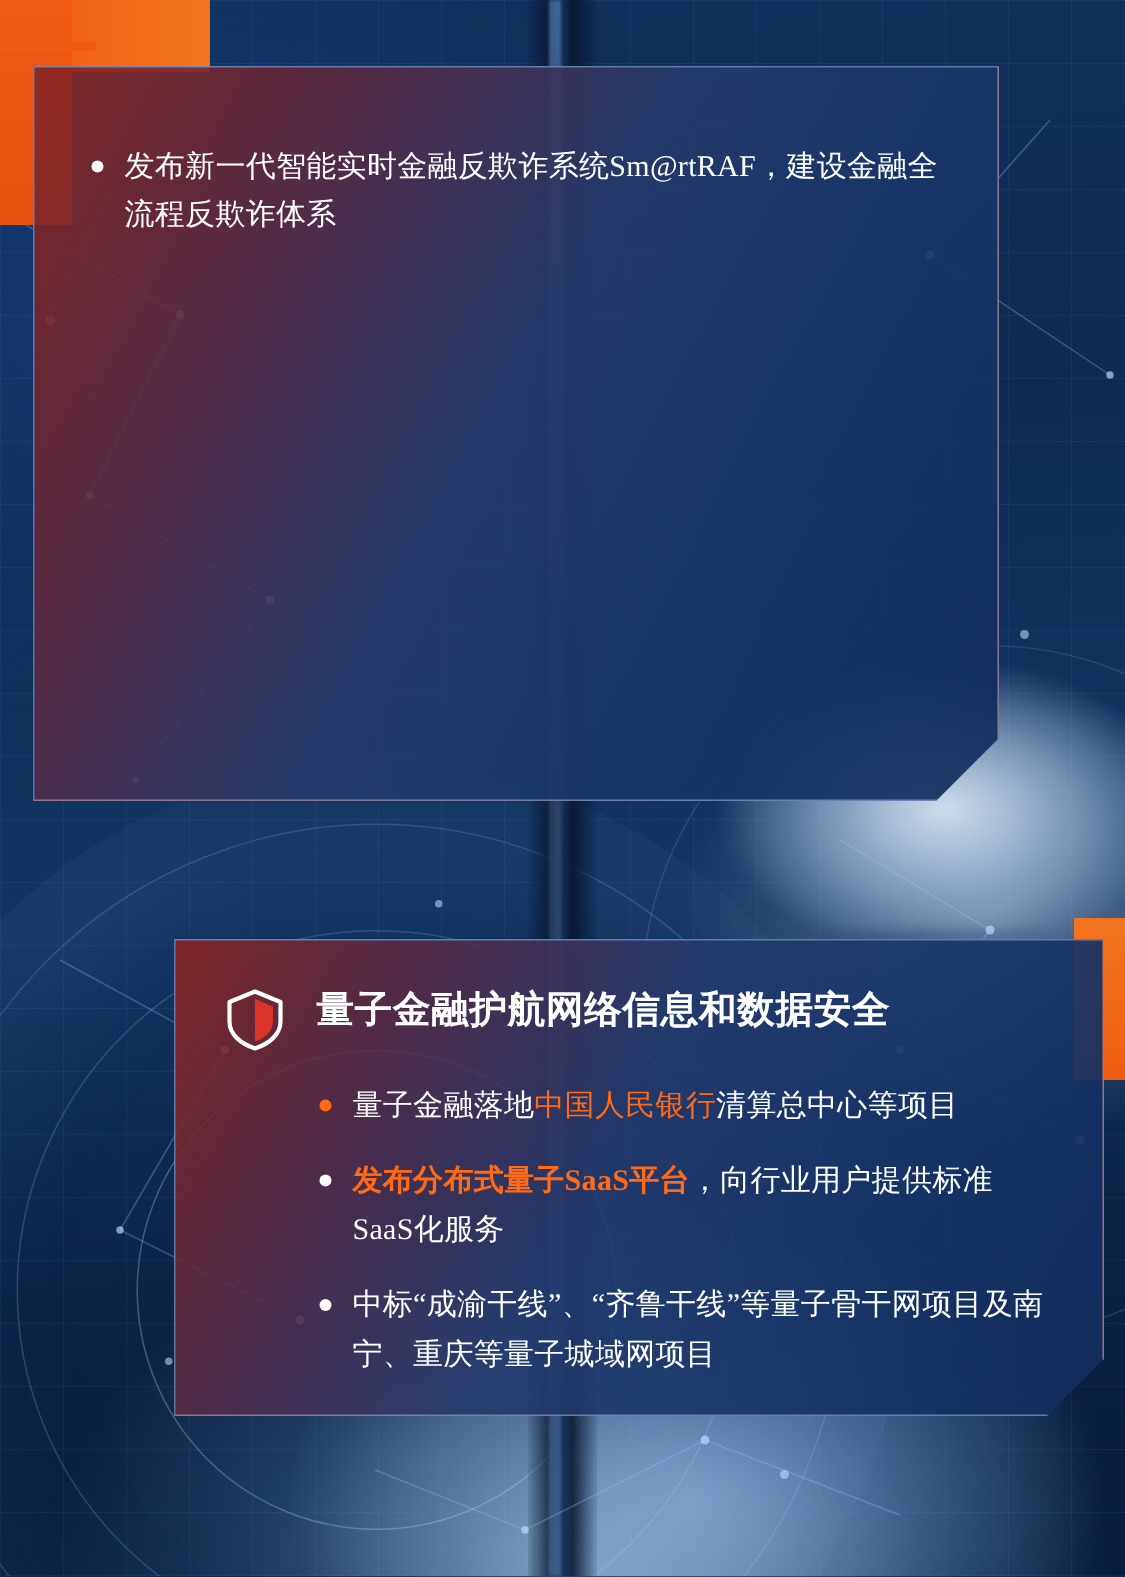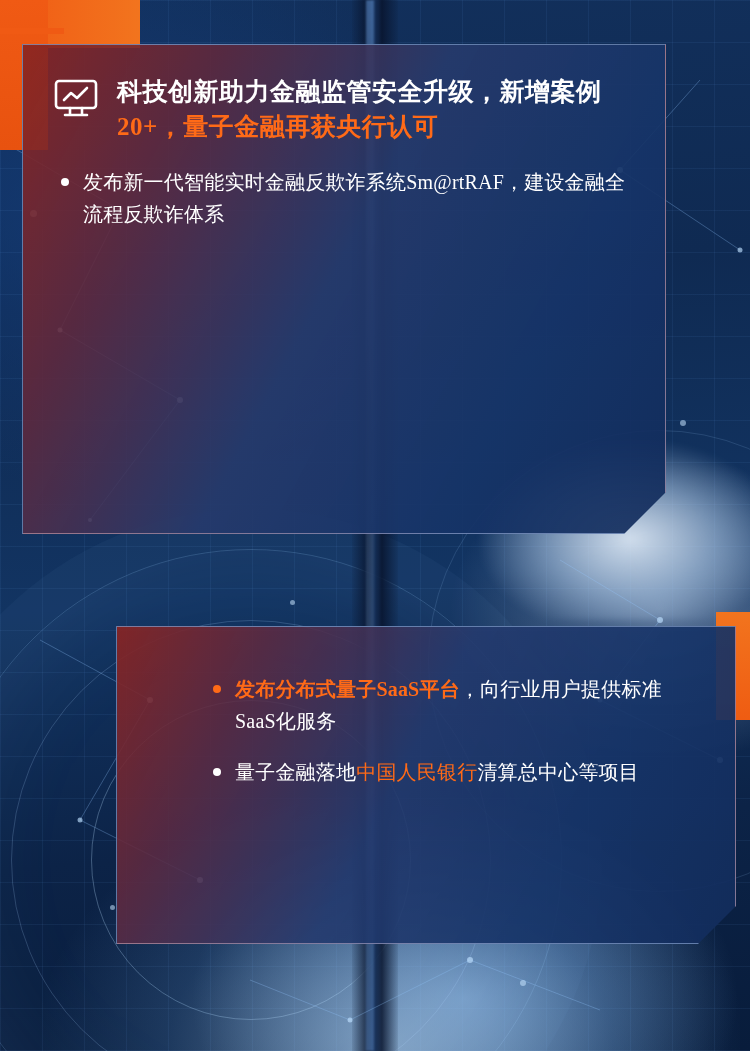--- a/index.html
+++ b/index.html
@@ -173,43 +173,45 @@
     <span style="left:520px;top:980px;width:6px;height:6px;"></span>
   </div>
 </div>
 
 <div class="orange-tl"></div>
 <div class="orange-tl2"></div>
 <div class="orange-line"></div>
 <div class="orange-right"></div>
 
 <section class="card card1">
+
+  <ul class="bullets">
+    <li>
+      <span>发布新一代智能实时金融反欺诈系统Sm@rtRAF，建设金融全流程反欺诈体系</span>
+    </li>
+  </ul>
+</section>
+
+<section class="card card2">
   <div class="card-head">
     <span class="icon-box">
       <svg width="46" height="46" viewBox="0 0 46 46" xmlns="http://www.w3.org/2000/svg">
-        <rect x="3" y="6" width="40" height="27" rx="3" fill="none" stroke="#ffffff" stroke-width="2.6"></rect>
-        <path d="M11 25 L18 18 L24 23 L34 13" fill="none" stroke="#ffffff" stroke-width="2.6" stroke-linecap="round" stroke-linejoin="round"></path>
-        <path d="M17 33 L17 39 M29 33 L29 39 M12 40 L34 40" stroke="#ffffff" stroke-width="2.6" stroke-linecap="round"></path>
+        <path d="M23 4 L40 11 V24 C40 33 32 39 23 42 C14 39 6 33 6 24 V11 Z" fill="none" stroke="#ffffff" stroke-width="2.8" stroke-linejoin="round"></path>
+        <path d="M23 9 L35 14 V24 C35 30.5 29.5 35 23 37.5 Z" fill="#d8342a"></path>
       </svg>
     </span>
     <h2 class="card-title">
-      <span>科技创新助力金融监管安全升级，新增案例</span><span class="hl-orange">20+，量子金融再获央行认可</span>
+      <span>量子金融护航网络信息和数据安全</span>
     </h2>
   </div>
 
   <ul class="bullets">
     <li>
-      <span>发布新一代智能实时金融反欺诈系统Sm@rtRAF，建设金融全流程反欺诈体系</span>
+      <span>量子金融落地</span><span class="b-or-s">中国人民银行</span><span>清算总中心等项目</span>
+    </li>
+    <li>
+      <span class="b-or">发布分布式量子SaaS平台</span><span>，向行业用户提供标准SaaS化服务</span>
+    </li>
+    <li>
+      <span>中标“成渝干线”、“齐鲁干线”等量子骨干网项目及南宁、重庆等量子城域网项目</span>
     </li>
   </ul>
 </section>
 
-<section class="card card2">
-
-  <ul class="bullets">
-    <li>
-      <span class="b-or">发布分布式量子SaaS平台</span><span>，向行业用户提供标准SaaS化服务</span>
-    </li>
-    <li>
-      <span>量子金融落地</span><span class="b-or-s">中国人民银行</span><span>清算总中心等项目</span>
-    </li>
-  </ul>
-</section>
-
 </body></html>

